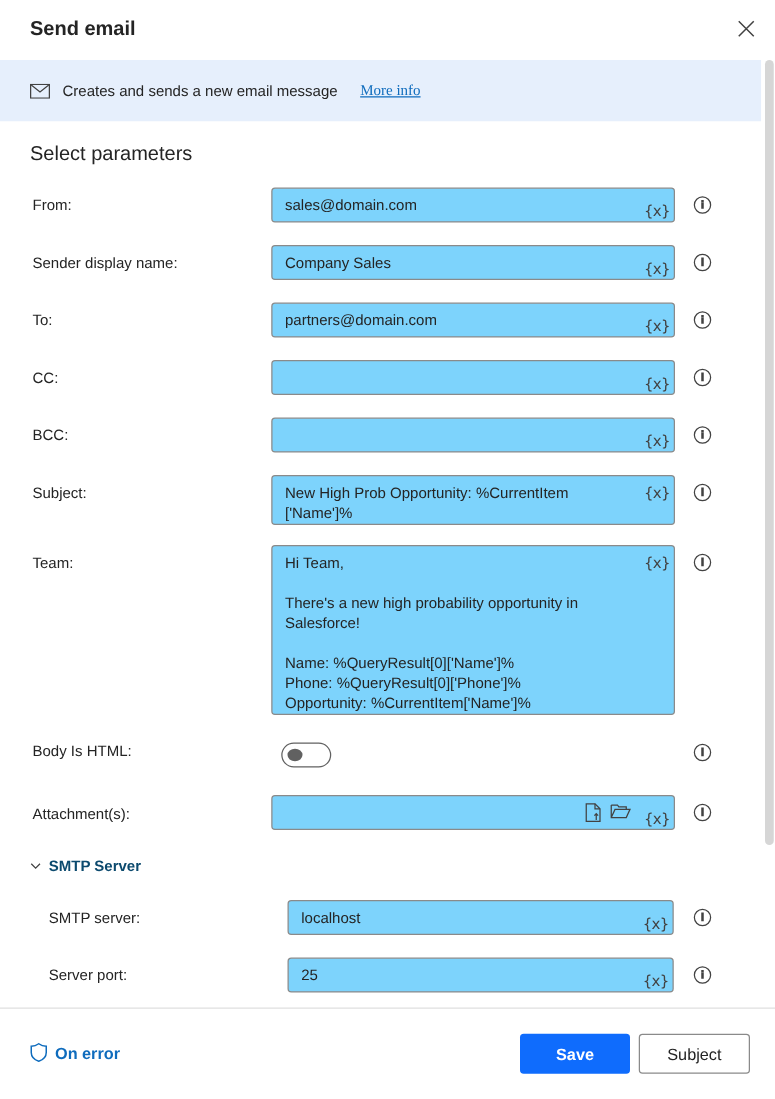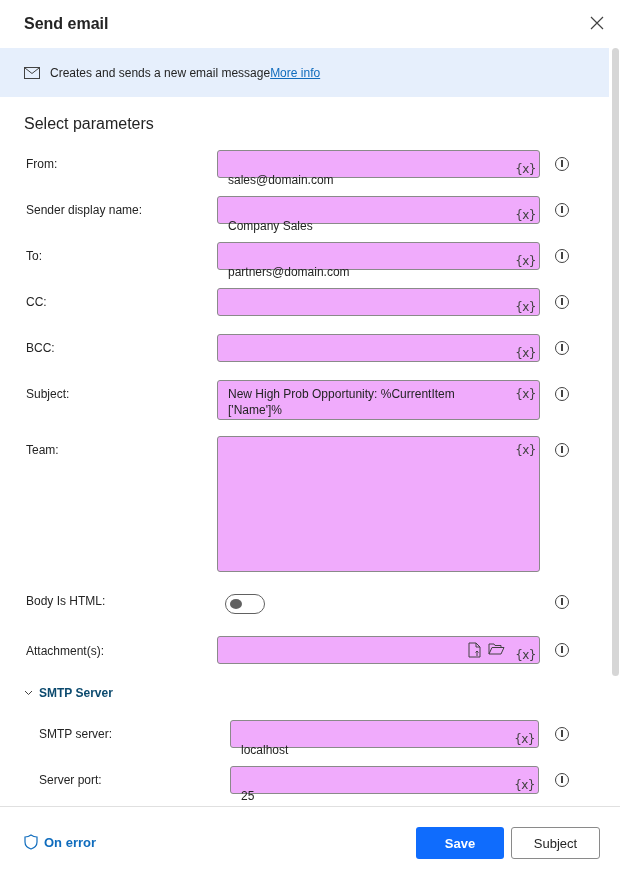--- a/index.html
+++ b/index.html
@@ -1,26 +1,26 @@
 <!DOCTYPE html>
 <html><head>
 <meta charset="utf-8">
 <style>
   * { box-sizing: border-box; margin: 0; padding: 0; }
   body { width: 620px; height: 879px; background: #fff; font-family: "Liberation Sans", sans-serif; color: #242424; position: relative; overflow: hidden; }
   .title { position: absolute; left: 24px; top: 15px; font-size: 16px; font-weight: 700; color: #242424; }
   .close { position: absolute; left: 588px; top: 14px; width: 18px; height: 18px; cursor: pointer; }
   .banner { position: absolute; left: 0; top: 48px; width: 609px; height: 49px; background: #e6effc; display: flex; align-items: center; padding-left: 24px; font-size: 12px; color: #242424; }
   .banner svg { margin-right: 10px; }
-  .banner a { color: #0f6cbd; text-decoration: underline; margin-left: 0; cursor: pointer; }
+  .banner a { color: #0f6cbd; text-decoration: underline; margin-left: 18px; cursor: pointer; font-family: Liberation Serif, serif; }
   .scrolltrack { position: absolute; left: 609px; top: 48px; width: 11px; height: 760px; background: #fff; }
   .scrollthumb { position: absolute; left: 612px; top: 48px; width: 7px; height: 628px; background: #d6d6d6; border-radius: 4px; }
   .section-title { position: absolute; left: 24px; top: 115px; font-size: 16px; color: #242424; }
   .label { position: absolute; left: 26px; font-size: 12px; color: #242424; }
-  .field { position: absolute; left: 217px; width: 323px; border: 1px solid #8a8a8a; border-radius: 3px; background: #f0abfc; font-size: 12px; color: #242424; padding: 16px 30px 0 10px; }
+  .field { position: absolute; left: 217px; width: 323px; border: 1px solid #8a8a8a; border-radius: 3px; background: #7dd3fc; font-size: 12px; color: #242424; padding: 0 30px 0 10px; }
   .field.single { height: 28px; line-height: 26px; }
   .field .val { white-space: pre-wrap; }
   .var { position: absolute; right: 3px; top: 5px; font-size: 12px; color: #424242; font-family: "DejaVu Sans", sans-serif; cursor: pointer; letter-spacing: -0.5px; }
   .info { position: absolute; left: 555px; width: 14px; height: 14px; border: 1px solid #424242; border-radius: 50%; cursor: pointer; }
   .info::after { content: ""; position: absolute; left: 5px; top: 4px; width: 1.5px; height: 5px; background: #424242; }
   .info::before { content: ""; position: absolute; left: 5px; top: 2px; width: 1.5px; height: 1.5px; background: #424242; }
   .toggle { position: absolute; left: 225px; top: 594px; width: 40px; height: 20px; border: 1px solid #616161; border-radius: 10px; cursor: pointer; }
   .toggle .knob { position: absolute; left: 4px; top: 4px; width: 12px; height: 10px; border-radius: 50%; background: #616161; }
   .smtp-header { position: absolute; left: 24px; top: 686px; font-size: 12px; font-weight: 700; color: #0c4a6e; display: flex; align-items: center; cursor: pointer; }
   .smtp-header svg { margin-right: 6px; }
@@ -71,21 +71,28 @@
 <div class="label" style="top:341px">BCC:</div>
 <div class="field single" style="top:334px"><span class="val"></span><span class="var">{x}</span></div>
 <div class="info" style="top:341px"></div>
 
 <div class="label" style="top:387px">Subject:</div>
 <div class="field" style="top:380px;height:40px;padding-top:5px;line-height:16px"><span class="val">New High Prob Opportunity: %CurrentItem
 ['Name']%</span><span class="var">{x}</span></div>
 <div class="info" style="top:387px"></div>
 
 <div class="label" style="top:443px">Team:</div>
-<div class="field" style="top:436px;height:136px;padding-top:5px;line-height:16px"><span class="var">{x}</span></div>
+<div class="field" style="top:436px;height:136px;padding-top:5px;line-height:16px"><span class="val">Hi Team,
+
+There's a new high probability opportunity in
+Salesforce!
+
+Name: %QueryResult[0]['Name']%
+Phone: %QueryResult[0]['Phone']%
+Opportunity: %CurrentItem['Name']%</span><span class="var">{x}</span></div>
 <div class="info" style="top:443px"></div>
 
 <div class="label" style="top:594px">Body Is HTML:</div>
 <div class="toggle">
     <div class="knob"></div>
   </div>
 <div class="info" style="top:595px"></div>
 
 <div class="label" style="top:644px">Attachment(s):</div>
 <div class="field single" style="top:636px;padding-right:80px">

